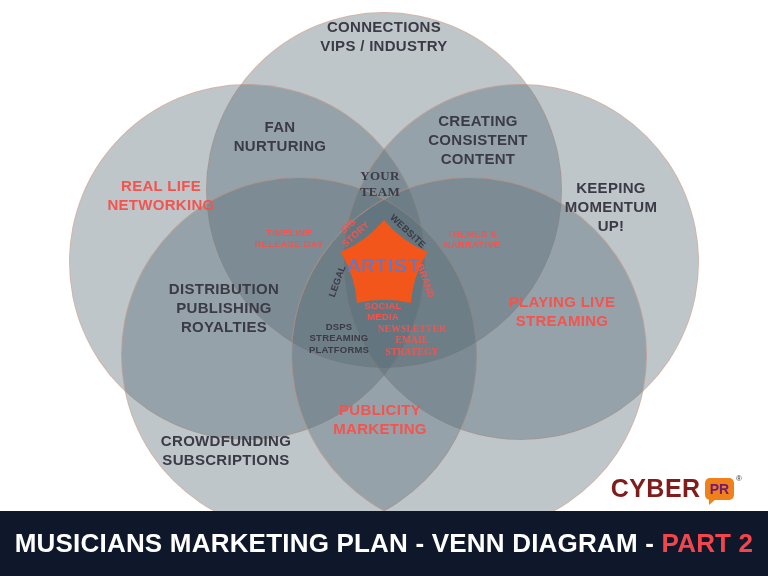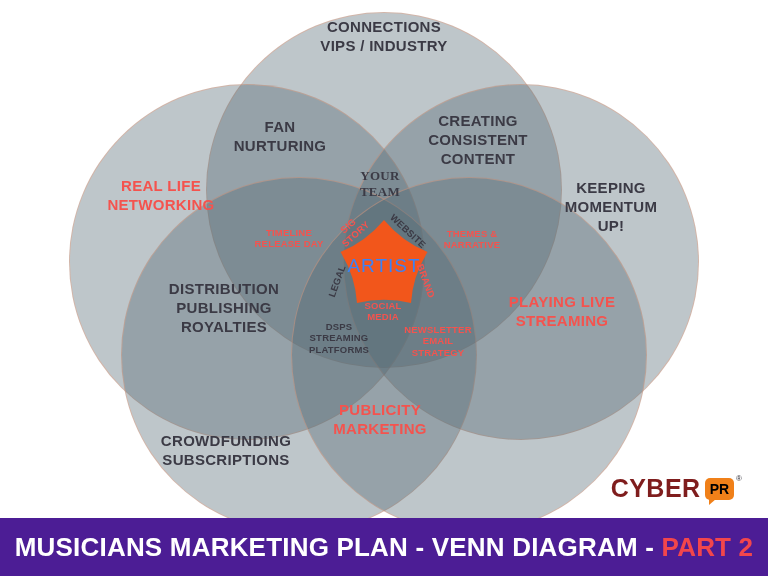--- a/index.html
+++ b/index.html
@@ -47,40 +47,40 @@
   .p-sig{left:352px;top:230px;}
   .p-website{left:408px;top:231px;}
   .p-themes{left:472px;top:239px;}
   .p-legal{left:337px;top:281px;}
   .p-brand{left:426px;top:281px;}
   .p-artist{left:384px;top:266px;}
   .p-distribution{left:224px;top:308px;}
   .p-playing{left:536px;top:312px;margin-left:26px;}
   .p-social{left:383px;top:311px;text-align:center;}
   .p-dsps{left:339px;top:338px;}
-  .p-newsletter{left:438px;top:341px;}
+  .p-newsletter{left:412px;top:341px;font-family:Liberation Serif, serif;}
   .p-publicity{left:380px;top:420px;}
   .p-crowdfunding{left:226px;top:451px;}
   .p-making{left:533px;top:442px;}
   
   #logo{position:absolute;right:26px;top:474px;z-index:6;display:flex;align-items:center;}
   #logo .brand{font-weight:800;font-size:25px;color:#7f1d1d;letter-spacing:.5px;}
   #logo .bubble{
-    position:relative;margin-left:4px;background:#f08019;color:#000000;
+    position:relative;margin-left:4px;background:#f08019;color:#701a75;
     font-weight:800;font-size:14px;padding:3px 5px;border-radius:5px;
   }
   #logo .bubble .tail{
     position:absolute;left:4px;bottom:-5px;width:0;height:0;
     border-left:7px solid #f08019;border-bottom:6px solid transparent;
   }
   #logo .reg{font-size:8px;color:#33323b;align-self:flex-start;margin-left:2px;}
   
   #banner{
-    position:absolute;left:0;bottom:0;width:768px;height:58px;z-index:7;
-    background:#4c1d95;display:flex;align-items:center;justify-content:center;
+    position:absolute;left:0;bottom:0;width:768px;height:65px;z-index:7;
+    background:#0f172a;display:flex;align-items:center;justify-content:center;
     font-weight:800;font-size:26px;color:#ffffff;letter-spacing:.2px;
   }
   #banner .hl{color:#f2464c;white-space:pre;}
   #banner .main{white-space:pre;}
 </style>
 </head>
 <body>
 
 <div id="stage">
 

